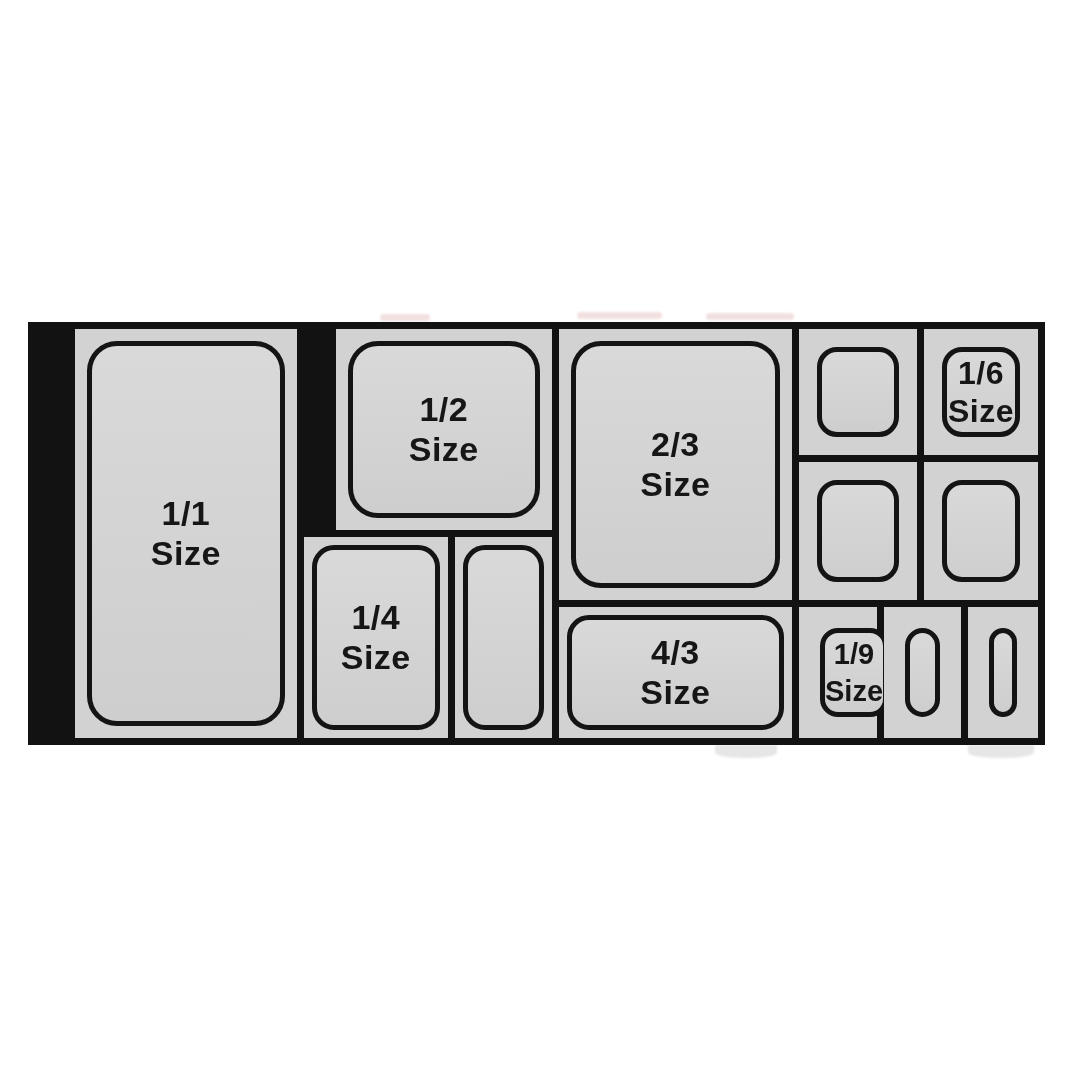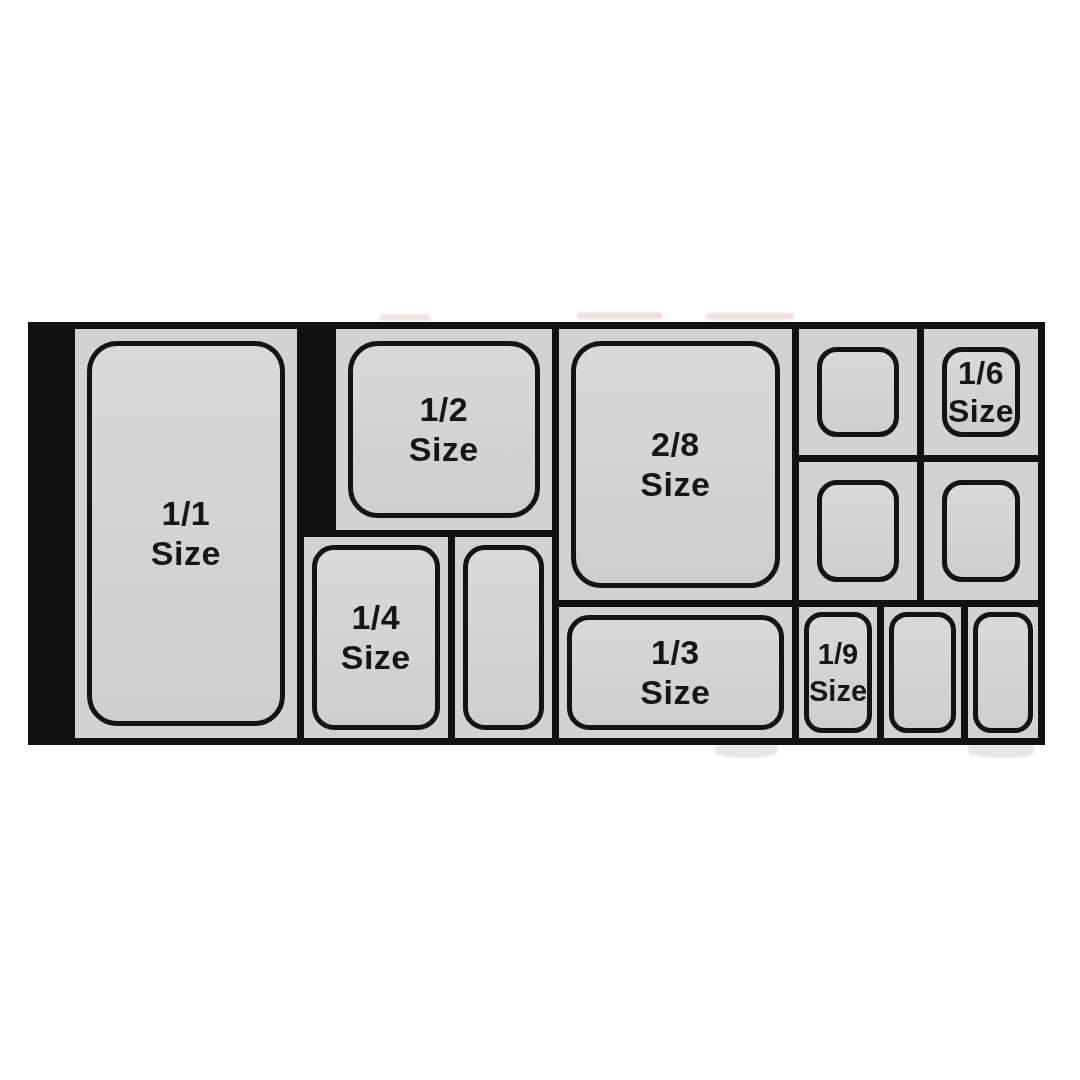--- a/index.html
+++ b/index.html
@@ -38,21 +38,21 @@
   
   .cell {
     background: #d2d2d2;
     box-sizing: border-box;
     display: flex;
     align-items: stretch;
   }
   .cell.inset-lg { padding: 12px; }
   .cell.inset-md { padding: 8px; }
   .cell.inset-sm { padding: 18px; }
-  .cell.inset-xs { padding: 5px; }
+  .cell.inset-xs { padding: 21px; }
 
   
   .pan {
     flex: 1;
     box-sizing: border-box;
     border: 5px solid #141414;
     background: linear-gradient(180deg, #d9d9d9 0%, #d3d3d3 55%, #cecece 100%);
     display: flex;
     align-items: center;
     justify-content: center;
@@ -151,29 +151,29 @@
         <div class="cell inset-md w-q2 grow">
           <div class="pan r-md"></div>
         </div>
       </div>
     </div>
 
     <div class="col col-3">
       <div class="cell inset-lg h-23">
         <div class="pan r-lg">
           <div class="lbl">
-            <span>2/8</span><br>
+            <span>2/3</span><br>
             <span>Size</span>
           </div>
         </div>
       </div>
       <div class="cell inset-md grow">
         <div class="pan r-md">
           <div class="lbl">
-            <span>1/3</span><br>
+            <span>4/3</span><br>
             <span>Size</span>
           </div>
         </div>
       </div>
     </div>
 
     <div class="col col-4">
       <div class="row h-sq1">
         <div class="cell inset-sm w-sqA">
           <div class="pan r-sm"></div>

